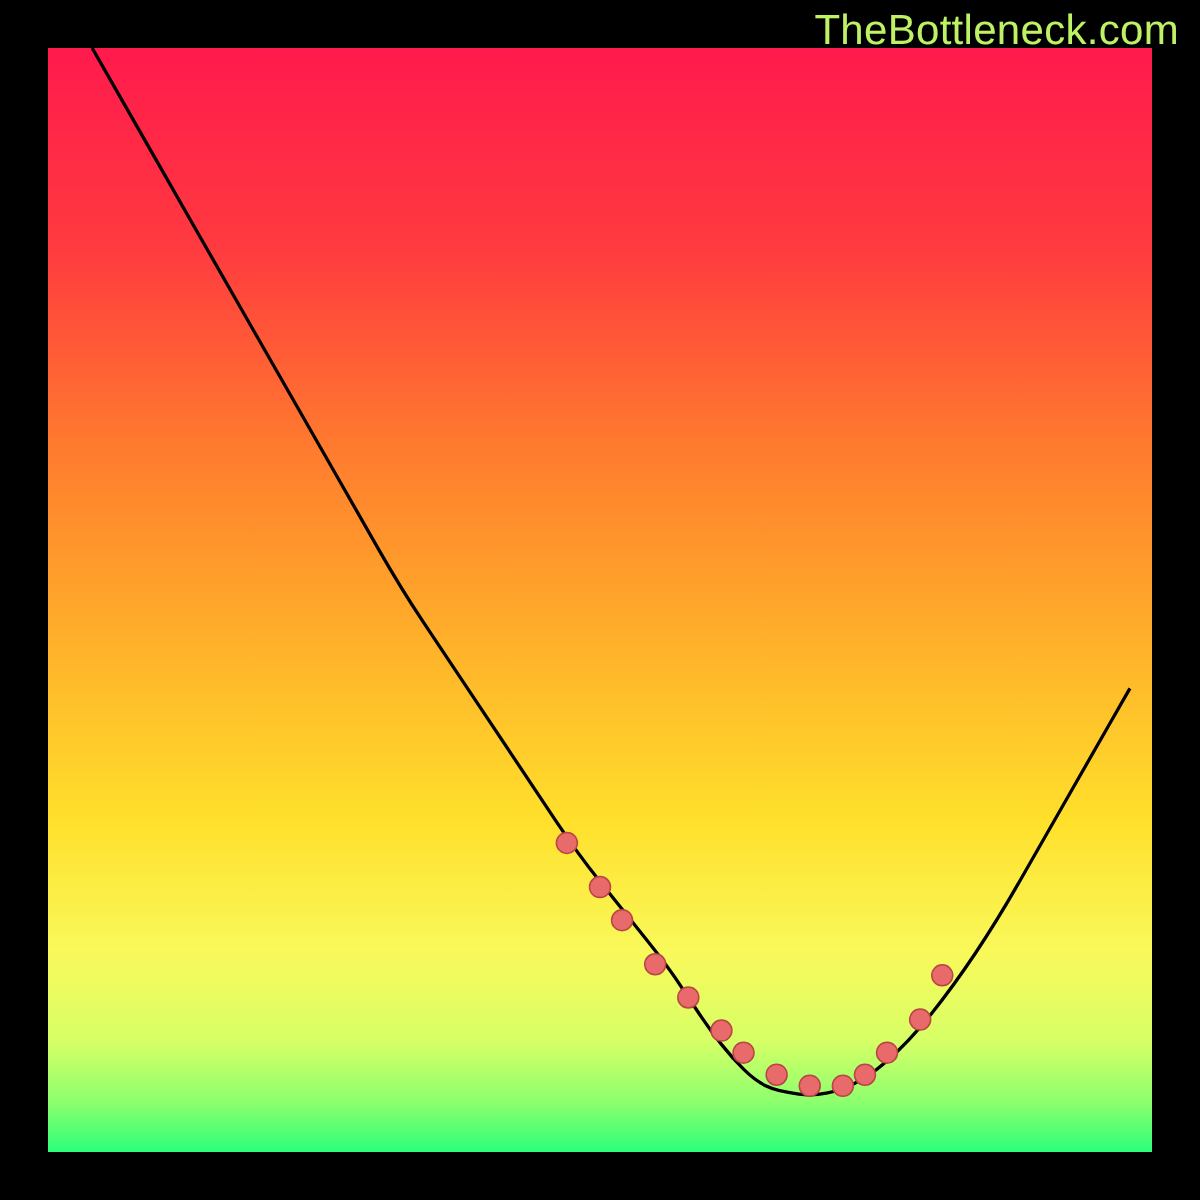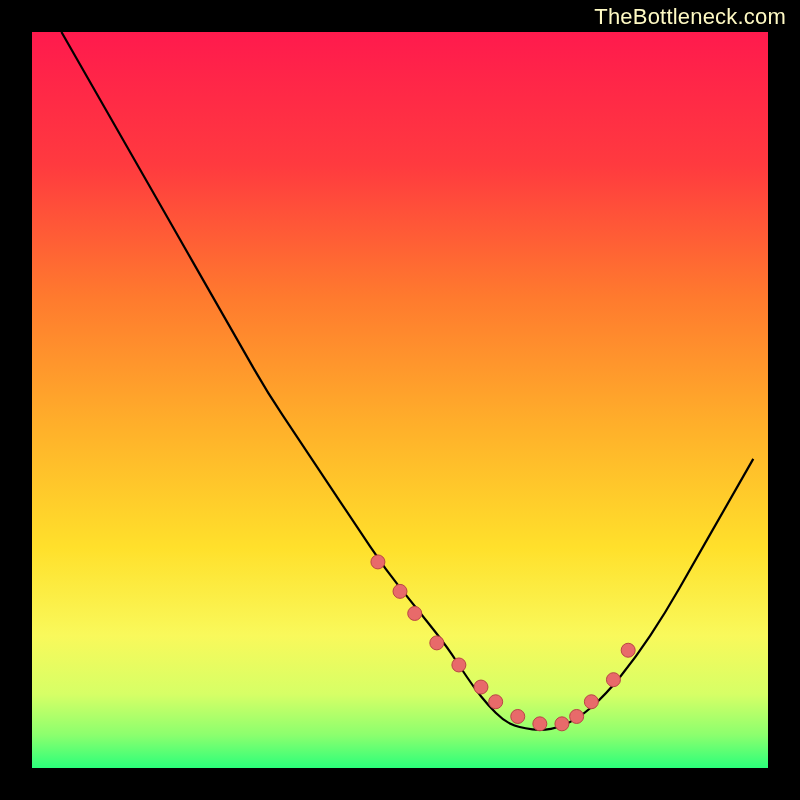--- a/index.html
+++ b/index.html
@@ -16,22 +16,22 @@
     left: 0;
     top: 0;
     width: 800px;
     height: 800px;
     background: #000;
   }
   .watermark {
     position: absolute;
     top: 4px;
     right: 14px;
-    color: #fef9c3;
-    font-size: 22px;
+    color: #bef264;
+    font-size: 28px;
     letter-spacing: 0.2px;
     font-weight: 400;
     user-select: none;
   }
   .plot {
     position: absolute;
     left: 32px;
     top: 32px;
     width: 736px;
     height: 736px;

